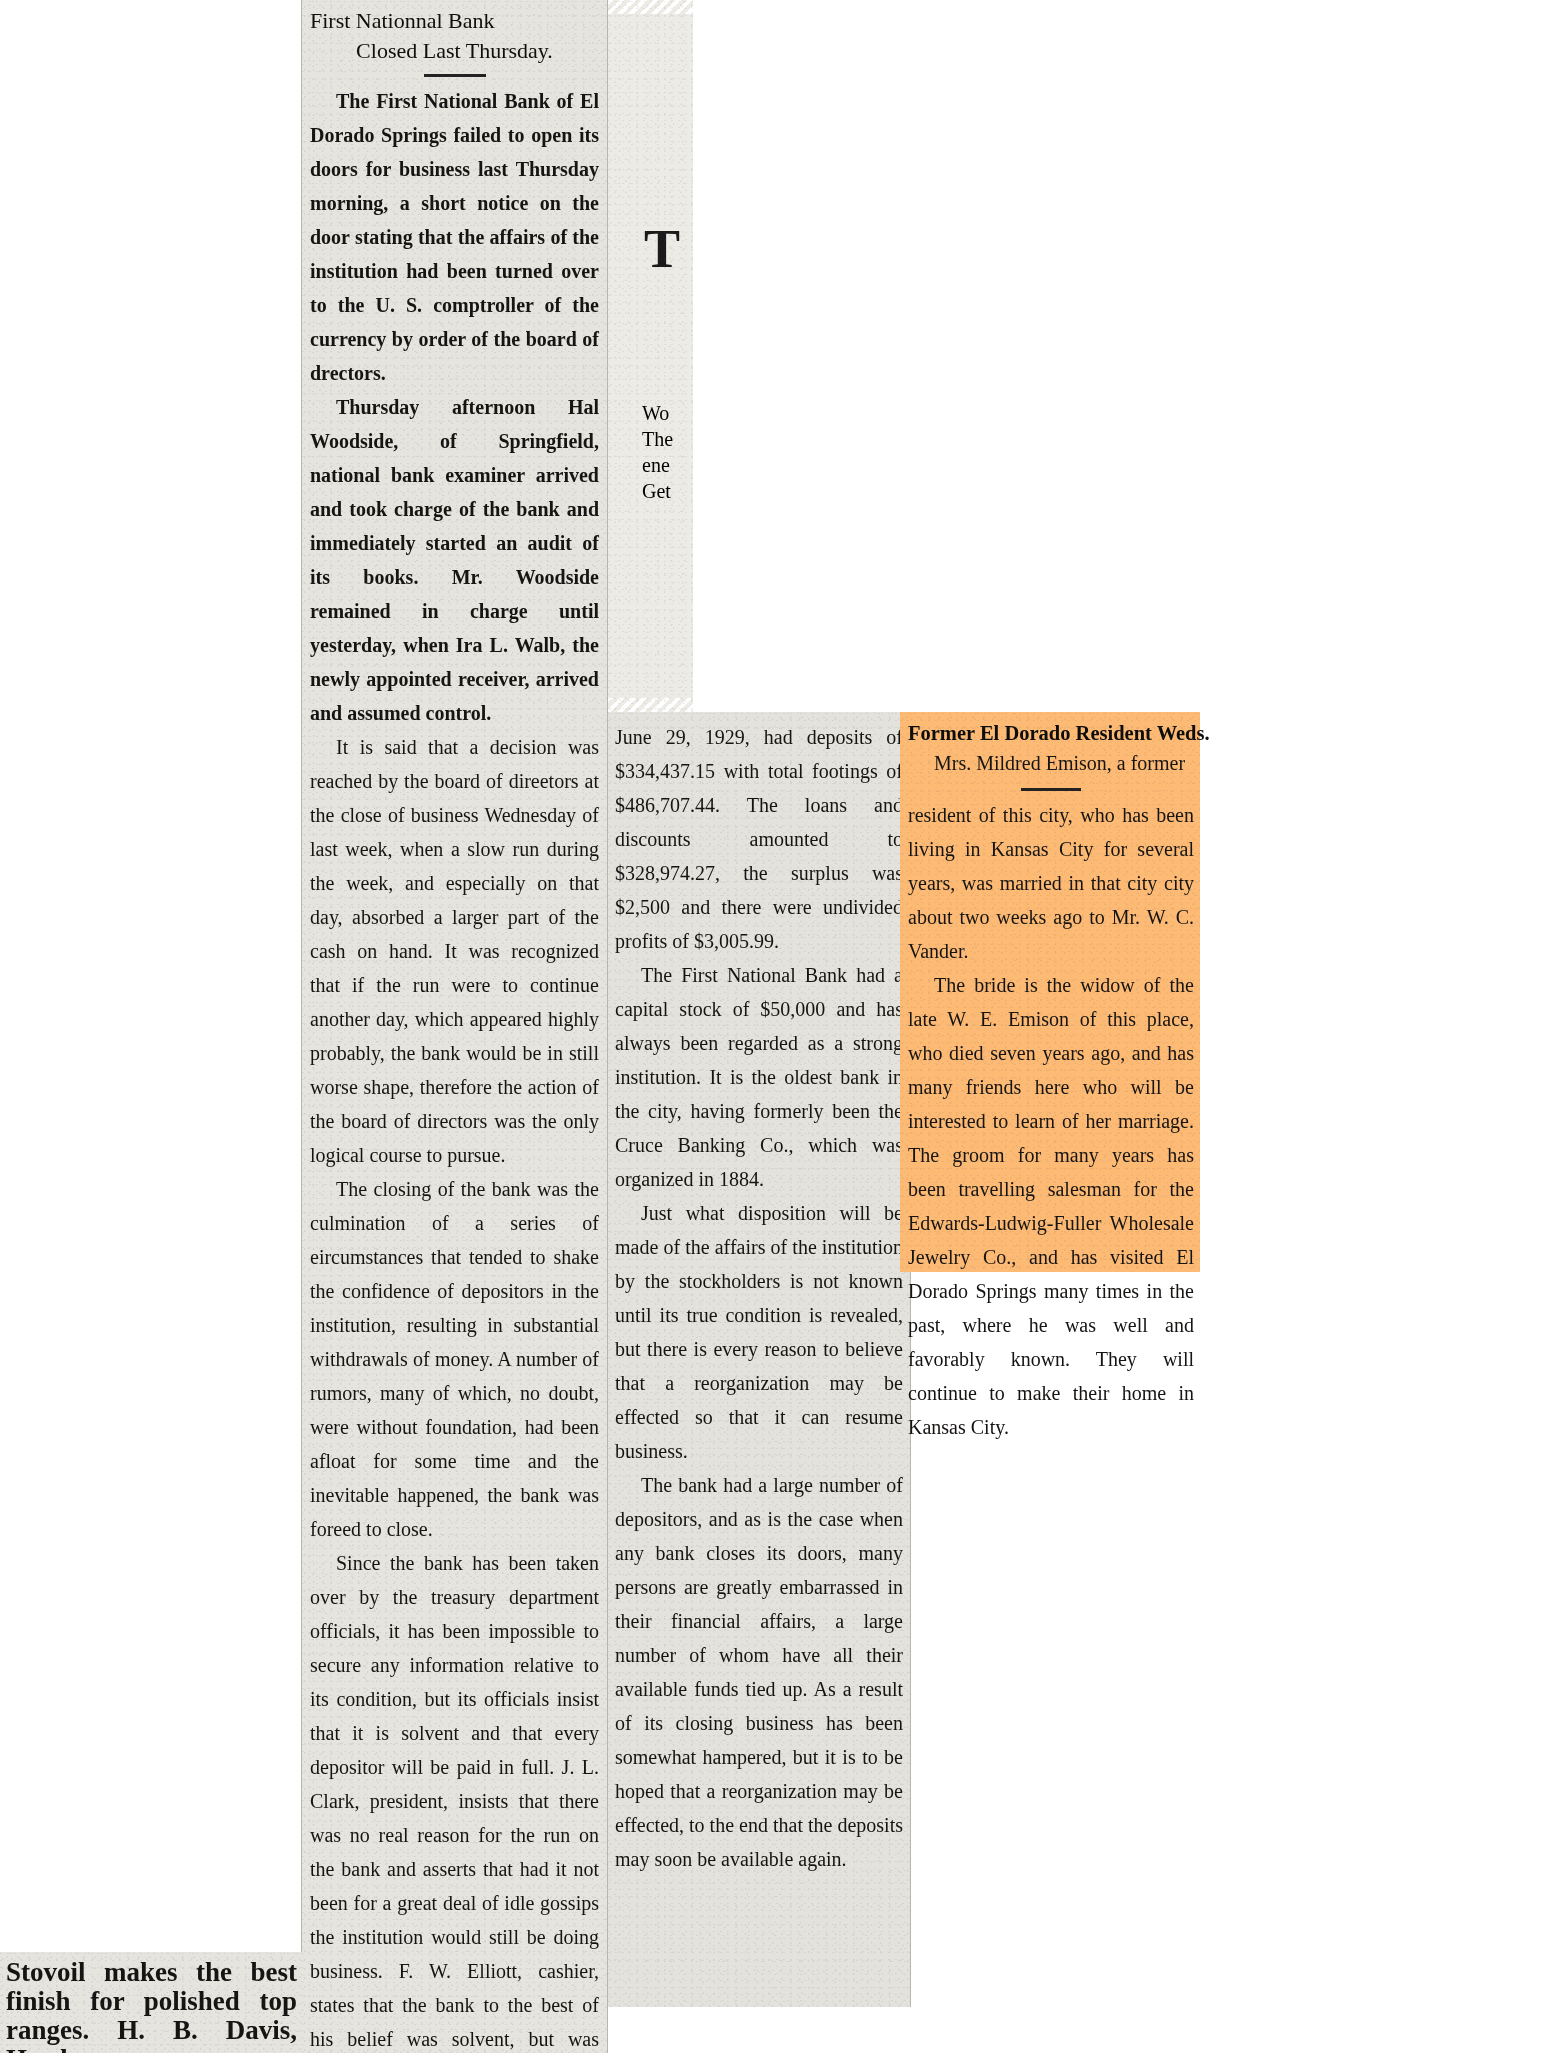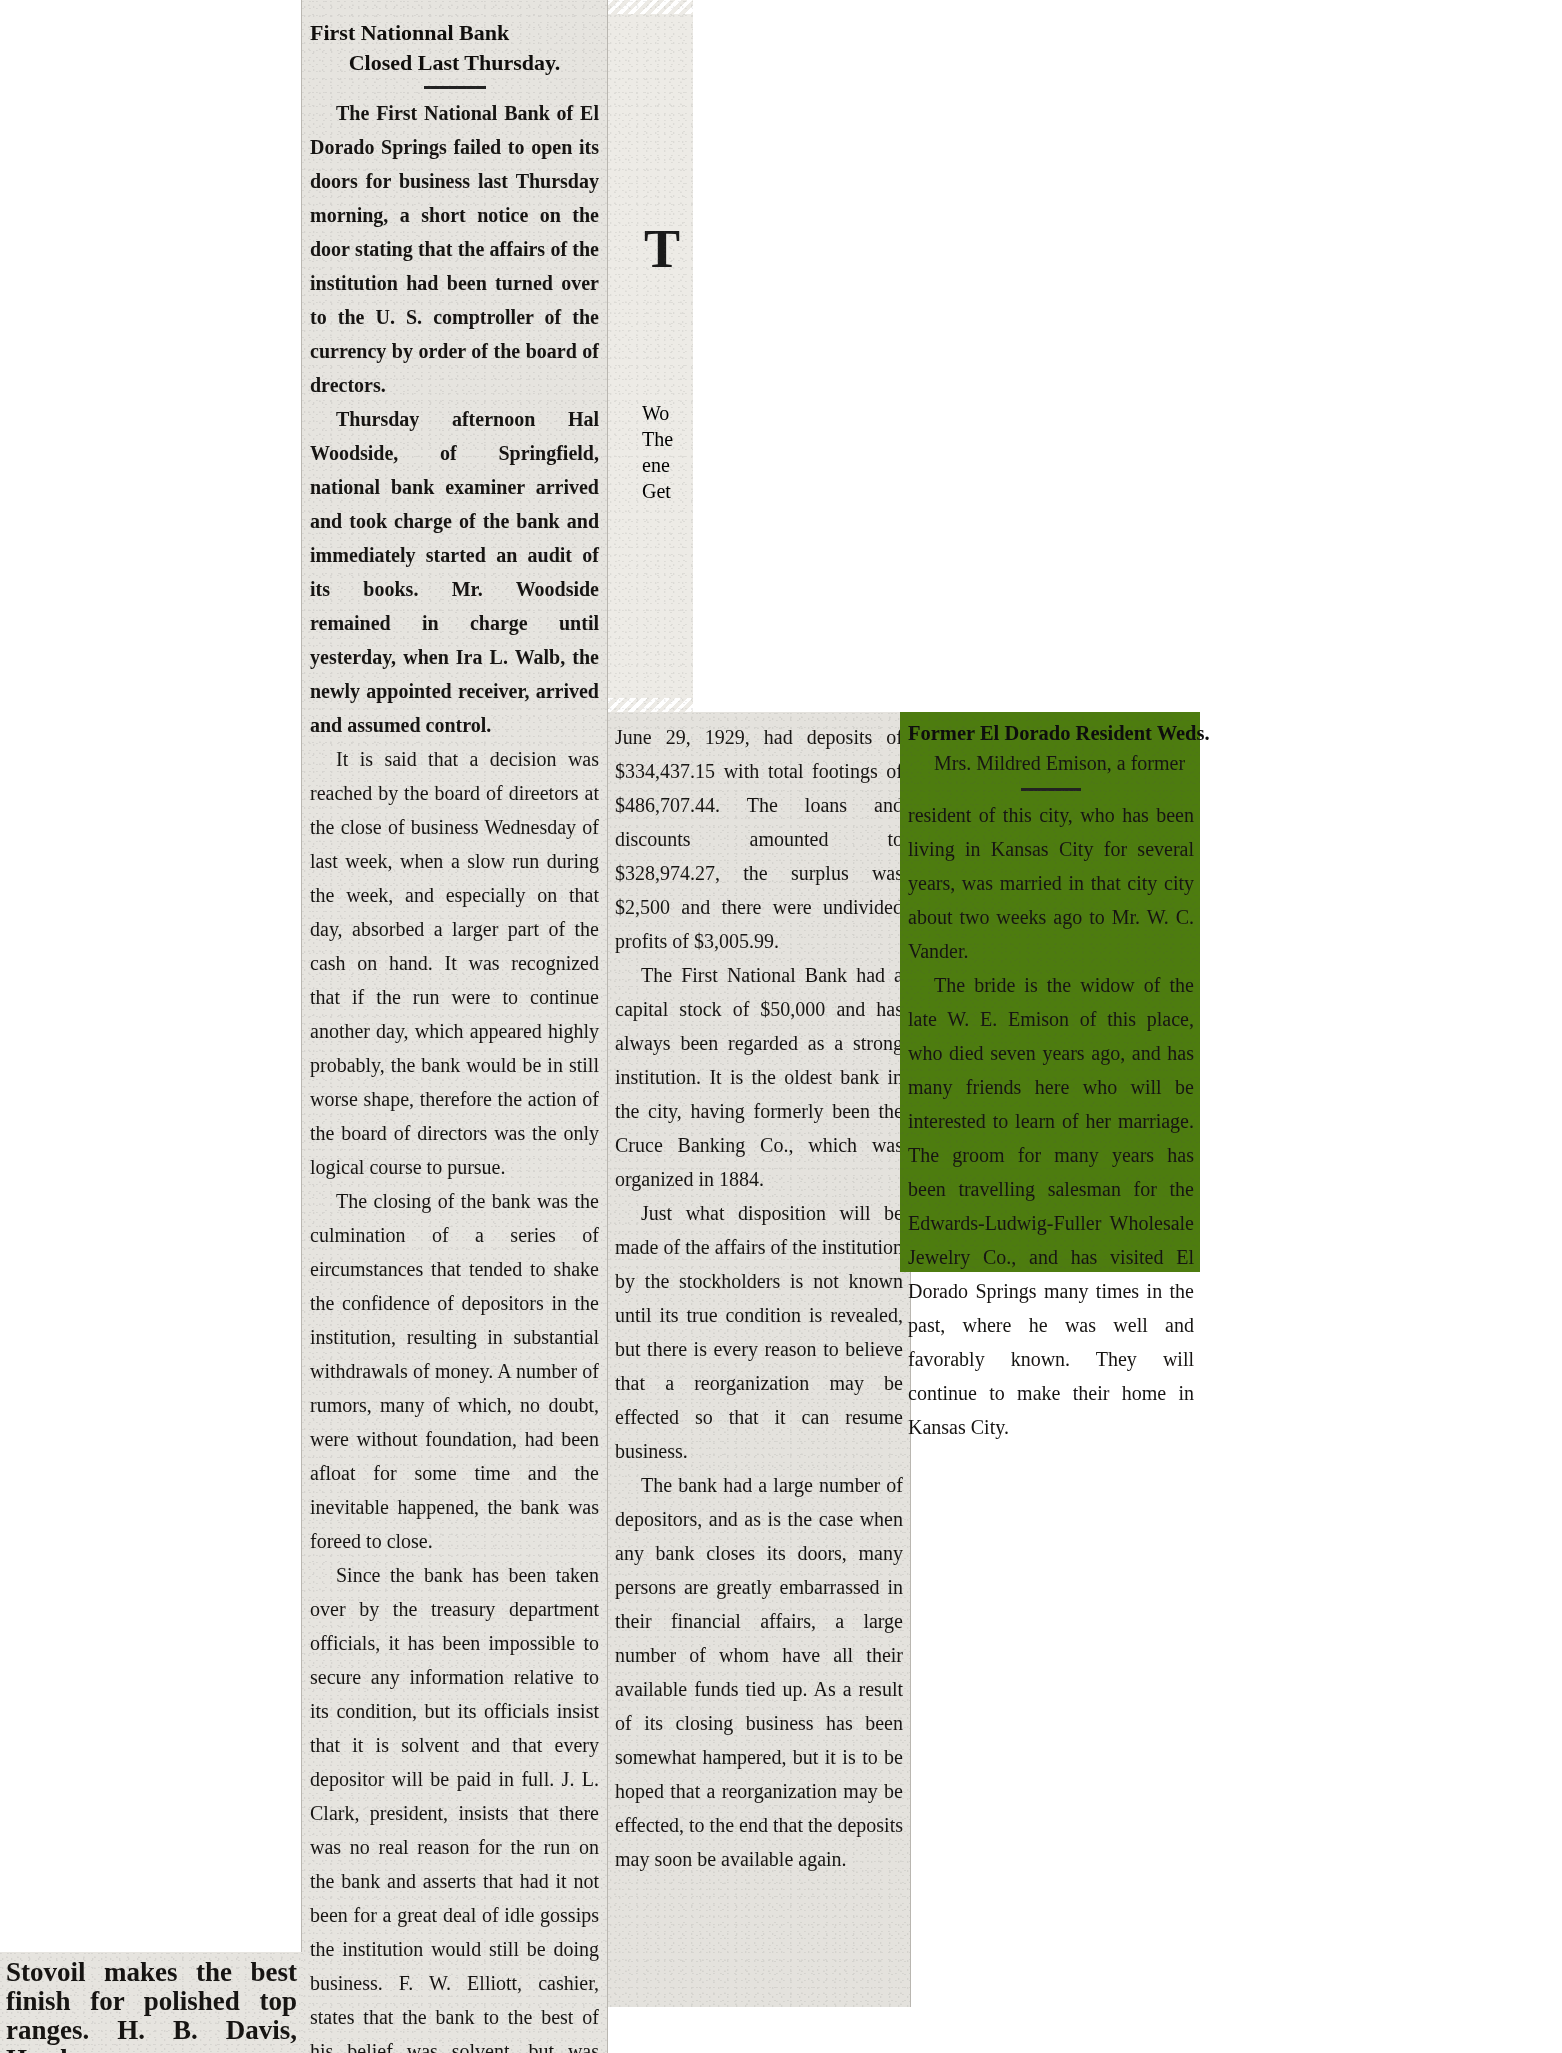--- a/index.html
+++ b/index.html
@@ -20,42 +20,41 @@
     background: #e9e7e2;
     box-sizing: border-box;
   }
   .paper-a {
     background: #e6e4df;
   }
   .paper-b {
     background: #e4e2dd;
   }
   .paper-c {
-    background: #4d7c0f;
+    background: #fdba74;
   }
   .col-text {
     font-size: 20px;
     line-height: 34px;
     text-align: justify;
     text-justify: inter-word;
     color: #161412;
   }
   .col-text p {
     margin: 0;
     text-indent: 26px;
   }
   .col-text p.noindent {
     text-indent: 0;
   }
   .headline {
-    font-weight: bold;
+    font-weight: normal;
     font-size: 22px;
     line-height: 30px;
     color: #100e0c;
-    margin-top: 12px;
   }
   .headline .l1 { display: block; text-align: left; }
   .headline .l2 { display: block; text-align: center; }
   .rule {
     width: 62px;
     height: 3px;
     background: #222;
     margin: 8px auto 7px auto;
   }
   .rule.short { width: 60px; }

